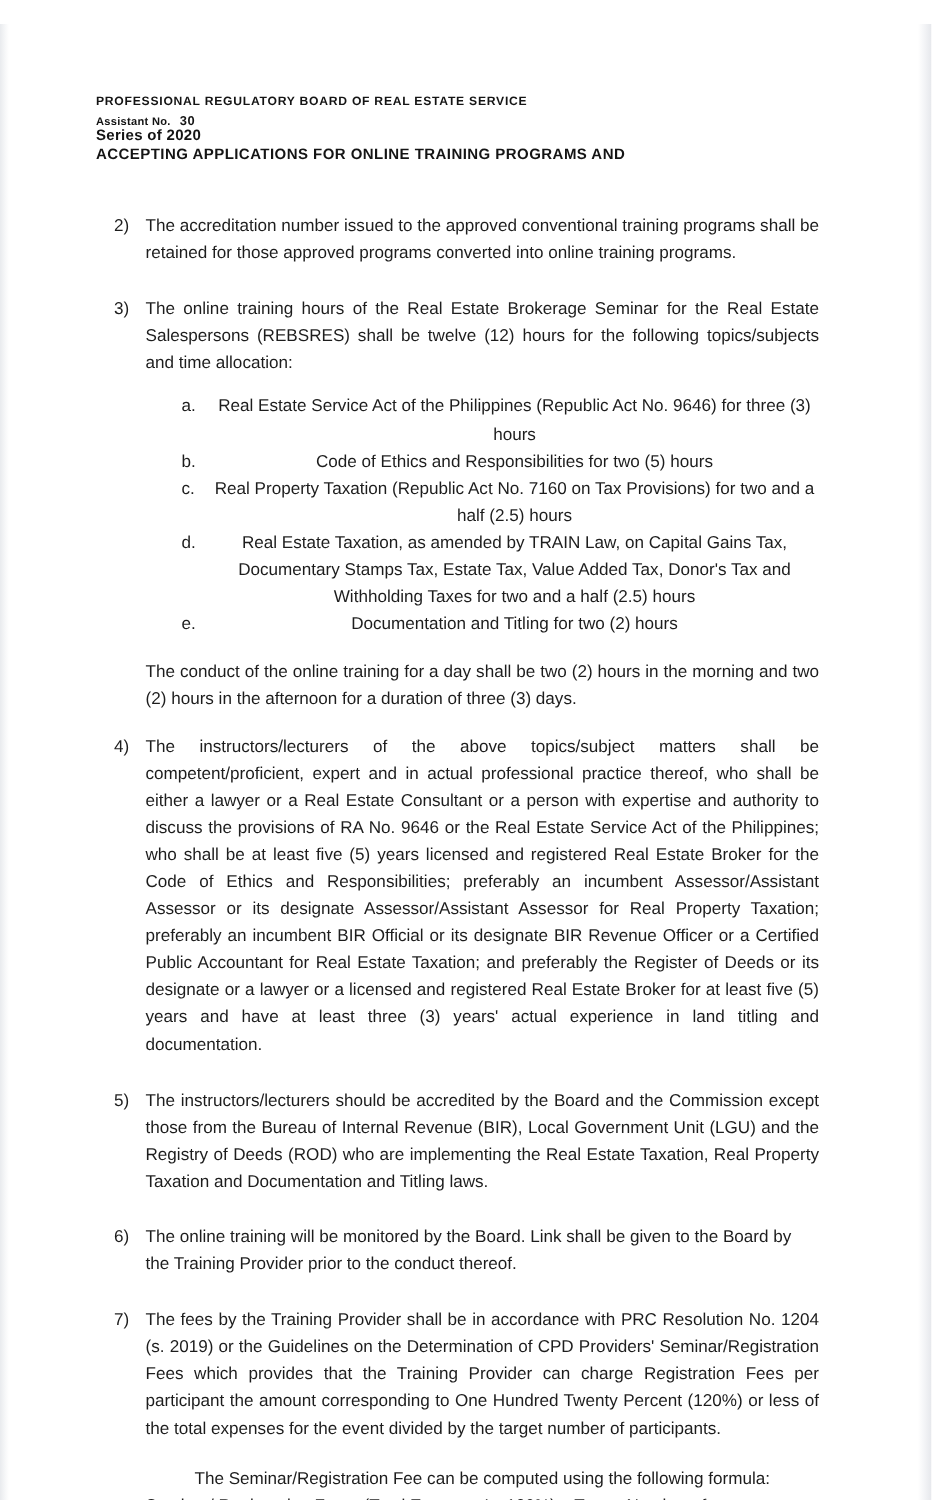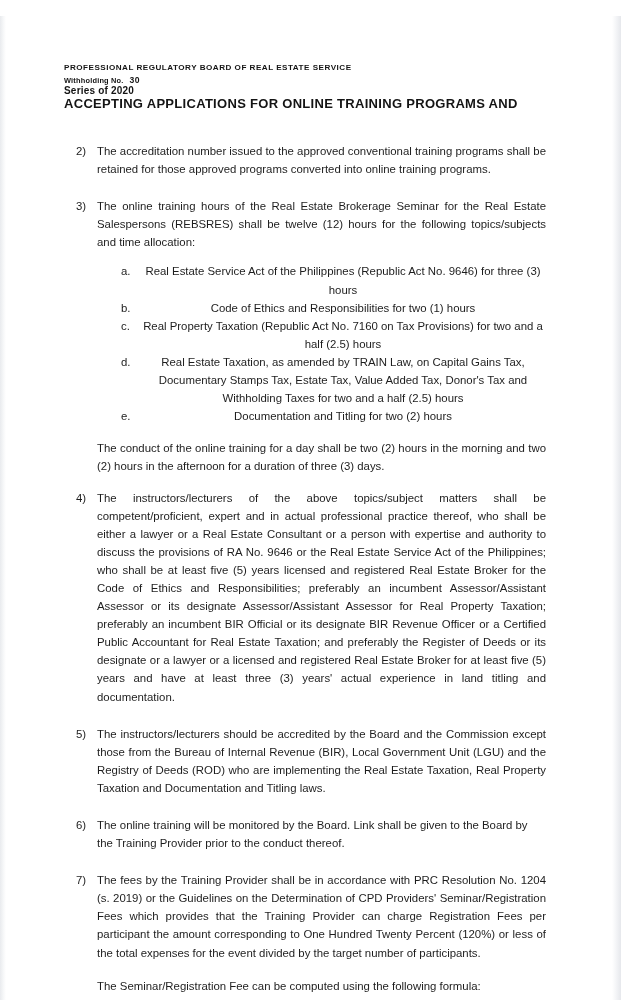--- a/index.html
+++ b/index.html
@@ -77,21 +77,21 @@
     letter-spacing: 0.4px;
   }
   .hdr-series {
     font-size: 10px;
     letter-spacing: 0.2px;
   }
   .hdr-subject {
     margin-top: 2px;
   }
   .hdr-subject .hdr-line {
-    font-size: 13px;
+    font-size: 10px;
     letter-spacing: 0.3px;
     line-height: 10.6px;
   }
 
   
   .body-block {
     position: absolute;
     top: 126px;
     left: 76px;
     width: 470px;
@@ -145,41 +145,41 @@
     text-justify: inter-word;
   }
 
   .spacer-lg { height: 13px; }
   .spacer-sm { height: 6px; }
 
   .formula-block {
     margin: 15px 0 0 21px;
     width: 449px;
   }
-  .formula-lead { text-align: left; }
+  .formula-lead { text-align: center; }
   .formula-eq {
     text-align: justify;
     text-justify: inter-word;
   }
   .formula-tail { text-align: left; }
 </style>
 </head>
 <body>
 
 <div class="page">
 
   <div class="scan-edge-left"></div>
   <div class="scan-edge-right"></div>
   <div class="scan-edge-bottom"></div>
 
   <div class="doc-header">
     <div class="hdr-line hdr-title">PROFESSIONAL REGULATORY BOARD OF REAL ESTATE SERVICE</div>
 
     <div class="hdr-line hdr-res">
-      <span>Withholding No.</span><span class="res-number">30</span>
+      <span>Assistant No.</span><span class="res-number">30</span>
     </div>
 
     <div class="hdr-line hdr-series">Series of 2020</div>
 
     <div class="hdr-subject">
       <div class="hdr-line">ACCEPTING APPLICATIONS FOR ONLINE TRAINING PROGRAMS AND</div>
     </div>
   </div>
 
   <div class="body-block">
@@ -196,21 +196,21 @@
       <div class="num-text">The online training hours of the Real Estate Brokerage Seminar for the Real Estate Salespersons (REBSRES) shall be twelve (12) hours for the following topics/subjects and time allocation:</div>
     </div>
 
     <div class="sub-list">
       <div class="sub-item">
         <div class="sub-marker">a.</div>
         <div class="sub-text">Real Estate Service Act of the Philippines (Republic Act No. 9646) for three (3) hours</div>
       </div>
       <div class="sub-item">
         <div class="sub-marker">b.</div>
-        <div class="sub-text">Code of Ethics and Responsibilities for two (1) hours</div>
+        <div class="sub-text">Code of Ethics and Responsibilities for two (5) hours</div>
       </div>
       <div class="sub-item">
         <div class="sub-marker">c.</div>
         <div class="sub-text">Real Property Taxation (Republic Act No. 7160 on Tax Provisions) for two and a half (2.5) hours</div>
       </div>
       <div class="sub-item">
         <div class="sub-marker">d.</div>
         <div class="sub-text">Real Estate Taxation, as amended by TRAIN Law, on Capital Gains Tax, Documentary Stamps Tax, Estate Tax, Value Added Tax, Donor's Tax and Withholding Taxes for two and a half (2.5) hours</div>
       </div>
       <div class="sub-item">

